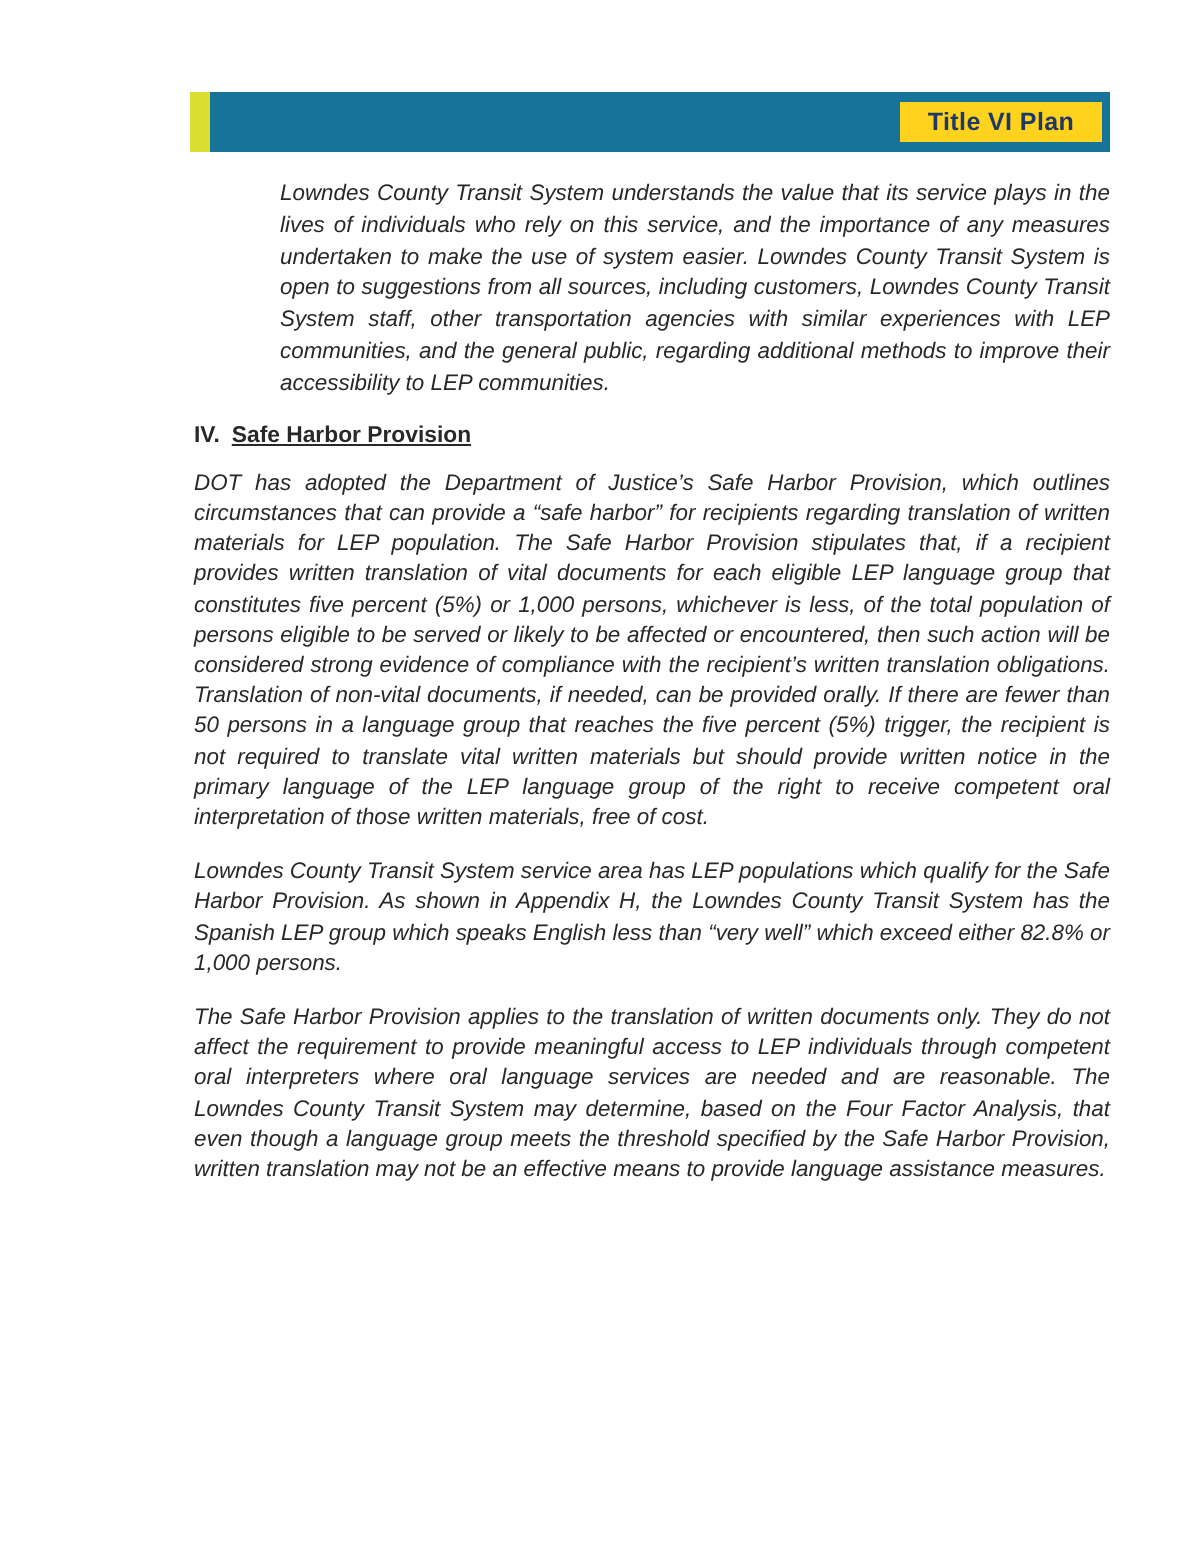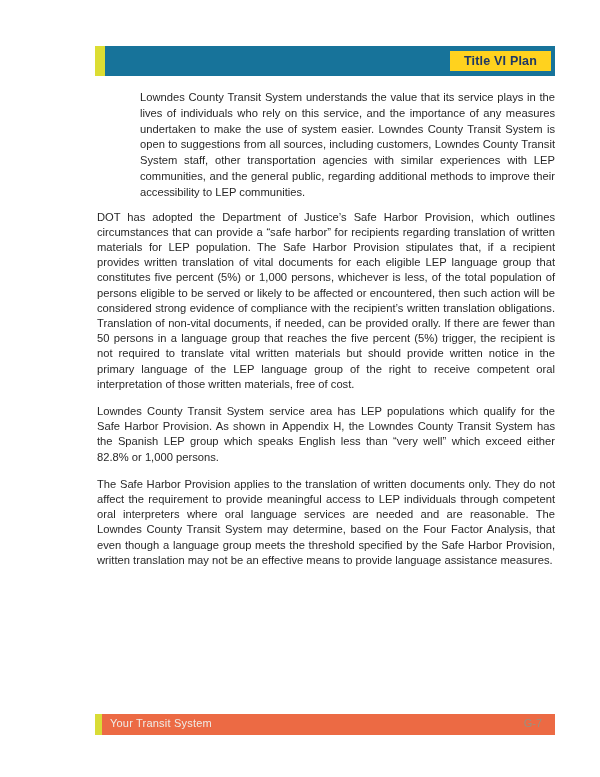--- a/index.html
+++ b/index.html
@@ -37,21 +37,21 @@
   }
 
   
   .content {
     position:absolute; left:97px; top:90px;
     width:458px;
     font-size:11.2px;
     line-height:15.2px;
     text-align:justify;
   }
-  .content p { margin:0 0 12px 0; }
+  .content p { margin:0 0 12px 0;font-style:italic; }
   p.indented { margin-left:43px; line-height:15.8px; margin-bottom:9px; }
   .section-heading {
     font-size:11.4px;
     font-weight:bold;
     margin:10px 0 9px 0;
     text-align:left;
   }
   .section-heading .sec-num { margin-right:6px; }
   .section-heading .sec-title { text-decoration:underline; }
 
@@ -86,27 +86,25 @@
   <div class="header-bar">
     <div class="accent-stripe"></div>
     <div class="title-badge">
       <span>Title VI Plan</span>
     </div>
   </div>
 
   <div class="content">
     <p class="indented">Lowndes County Transit System understands the value that its service plays in the lives of individuals who rely on this service, and the importance of any measures undertaken to make the use of system easier. Lowndes County Transit System is open to suggestions from all sources, including customers, Lowndes County Transit System staff, other transportation agencies with similar experiences with LEP communities, and the general public, regarding additional methods to improve their accessibility to LEP communities.</p>
 
+    <div class="section-heading">
+      <span class="sec-num">IV.</span><span class="sec-title">Safe Harbor Provision</span>
+    </div>
 
     <p>DOT has adopted the Department of Justice’s Safe Harbor Provision, which outlines circumstances that can provide a “safe harbor” for recipients regarding translation of written materials for LEP population. The Safe Harbor Provision stipulates that, if a recipient provides written translation of vital documents for each eligible LEP language group that constitutes five percent (5%) or 1,000 persons, whichever is less, of the total population of persons eligible to be served or likely to be affected or encountered, then such action will be considered strong evidence of compliance with the recipient’s written translation obligations. Translation of non-vital documents, if needed, can be provided orally. If there are fewer than 50 persons in a language group that reaches the five percent (5%) trigger, the recipient is not required to translate vital written materials but should provide written notice in the primary language of the LEP language group of the right to receive competent oral interpretation of those written materials, free of cost.</p>
 
     <p>Lowndes County Transit System service area has LEP populations which qualify for the Safe Harbor Provision. As shown in Appendix H,  the Lowndes County Transit System has the Spanish LEP group which speaks English less than “very well” which exceed either 82.8% or 1,000 persons.</p>
 
     <p>The Safe Harbor Provision applies to the translation of written documents only. They do not affect the requirement to provide meaningful access to LEP individuals through competent oral interpreters where oral language services are needed and are reasonable. The Lowndes County Transit System may determine, based on the Four Factor Analysis, that even though a language group meets the threshold specified by the Safe Harbor Provision, written translation may not be an effective means to provide language assistance measures.</p>
   </div>
 
-  <div class="footer-bar">
-    <div class="accent-stripe footer-stripe"></div>
-    <span class="footer-left">Your Transit System</span>
-    <span class="footer-right">G-7</span>
-  </div>
 
 </div>
 
 </body></html>

